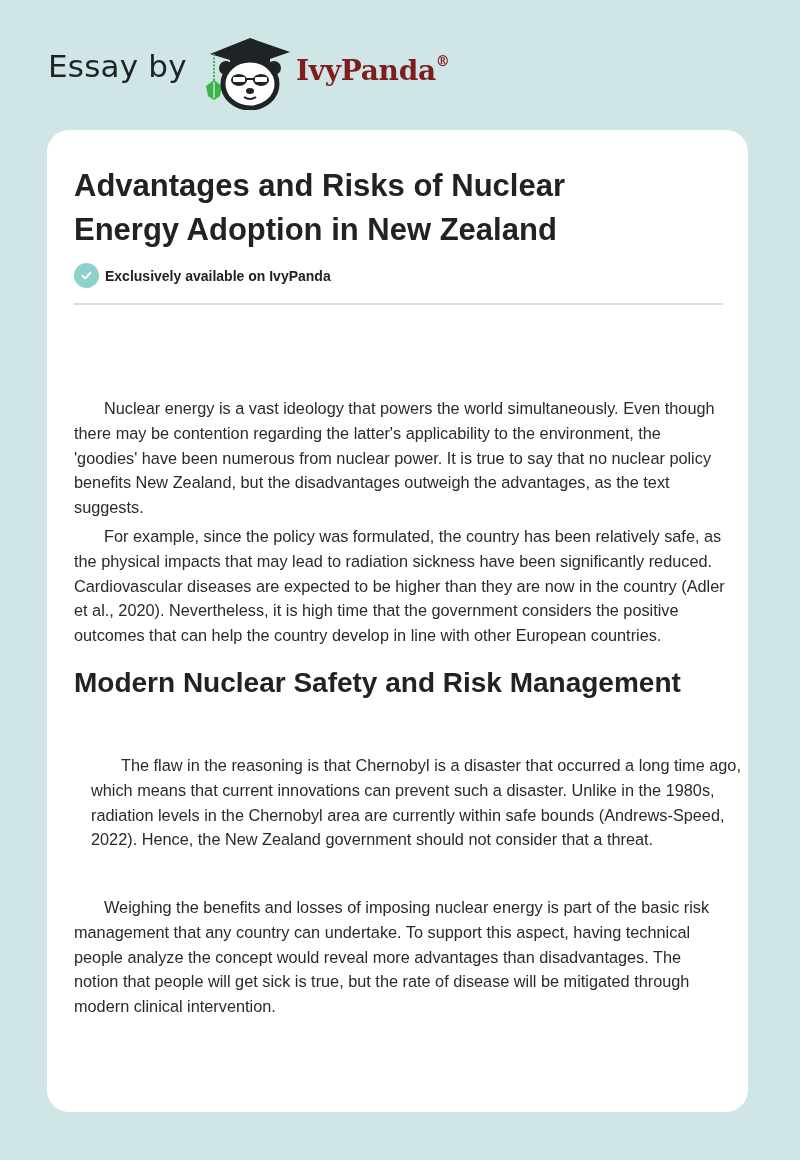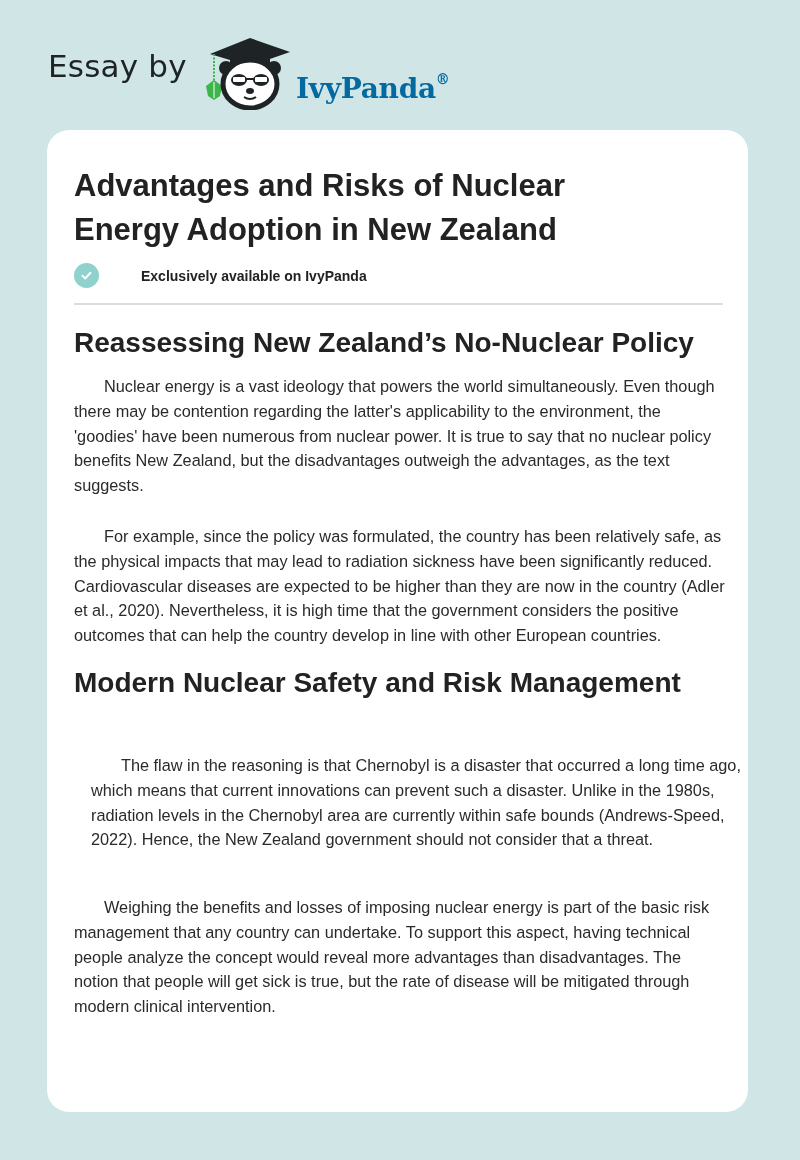--- a/index.html
+++ b/index.html
@@ -16,35 +16,35 @@
     }
     .essay-by {
       position: absolute; left: 48px; top: 48px;
       font-family: "DejaVu Sans", sans-serif;
       font-size: 31px; color: #1e2326; letter-spacing: 0.2px;
     }
     .logo-mark {
       position: absolute; left: 200px; top: 34px; width: 92px; height: 76px;
     }
     .brand {
-      position: absolute; left: 296px; top: 72px;
+      position: absolute; left: 296px; top: 54px;
       font-family: "DejaVu Serif", serif; font-weight: bold;
-      font-size: 28px; color: #0369a1; letter-spacing: -0.3px;
+      font-size: 28px; color: #7f1d1d; letter-spacing: -0.3px;
     }
     .brand sup { font-size: 14px; position: relative; top: -4px; }
     .card {
       position: absolute; left: 47px; top: 130px; width: 701px; height: 982px;
       background: #fff; border-radius: 22px;
     }
     .title {
       position: absolute; left: 27px; top: 34px; width: 600px;
       font-size: 31px; font-weight: bold; line-height: 44px; color: #222;
     }
     .badge {
-      position: absolute; left: 27px; top: 133px; display: flex; align-items: center; gap: 36px;
+      position: absolute; left: 27px; top: 133px; display: flex; align-items: center;
     }
     .badge-icon {
       width: 25px; height: 25px; border-radius: 50%; background: #8fd1cd;
       display: flex; align-items: center; justify-content: center;
     }
     .badge-text {
       margin-left: 6px; font-size: 14px; font-weight: bold; color: #222;
     }
     .divider {
       position: absolute; left: 27px; top: 173px; width: 649px; height: 2px; background: #dcdcdc;
@@ -96,20 +96,19 @@
     <span class="badge-icon">
       <svg width="13" height="13" viewBox="0 0 13 13">
           <path d="M2.5,6.8 L5.3,9.4 L10.5,3.8" stroke="#fff" stroke-width="2" fill="none" stroke-linecap="round" stroke-linejoin="round"></path>
         </svg>
     </span>
     <span class="badge-text">Exclusively available on IvyPanda</span>
   </div>
 
   <div class="divider"></div>
 
-  <h2 class="h2" style="top:196px;">Reassessing New Zealand’s No-Nuclear Policy</h2>
-  <p class="para" style="top:244px;">Nuclear energy is a vast ideology that powers the world simultaneously. Even though there may be contention regarding the latter's applicability to the environment, the 'goodies' have been numerous from nuclear power. It is true to say that no nuclear policy benefits New Zealand, but the disadvantages outweigh the advantages, as the text suggests.</p>
+  <p class="para" style="top:266px;">Nuclear energy is a vast ideology that powers the world simultaneously. Even though there may be contention regarding the latter's applicability to the environment, the 'goodies' have been numerous from nuclear power. It is true to say that no nuclear policy benefits New Zealand, but the disadvantages outweigh the advantages, as the text suggests.</p>
   <p class="para" style="top:394px;">For example, since the policy was formulated, the country has been relatively safe, as the physical impacts that may lead to radiation sickness have been significantly reduced. Cardiovascular diseases are expected to be higher than they are now in the country (Adler et al., 2020). Nevertheless, it is high time that the government considers the positive outcomes that can help the country develop in line with other European countries.</p>
 
   <h2 class="h2" style="top:536px;">Modern Nuclear Safety and Risk Management</h2>
   <p class="para" style="top:623px;margin-left:17px;">The flaw in the reasoning is that Chernobyl is a disaster that occurred a long time ago, which means that current innovations can prevent such a disaster. Unlike in the 1980s, radiation levels in the Chernobyl area are currently within safe bounds (Andrews-Speed, 2022). Hence, the New Zealand government should not consider that a threat.</p>
   <p class="para" style="top:765px;">Weighing the benefits and losses of imposing nuclear energy is part of the basic risk management that any country can undertake. To support this aspect, having technical people analyze the concept would reveal more advantages than disadvantages. The notion that people will get sick is true, but the rate of disease will be mitigated through modern clinical intervention.</p>
 </div>
 
 </body></html>

